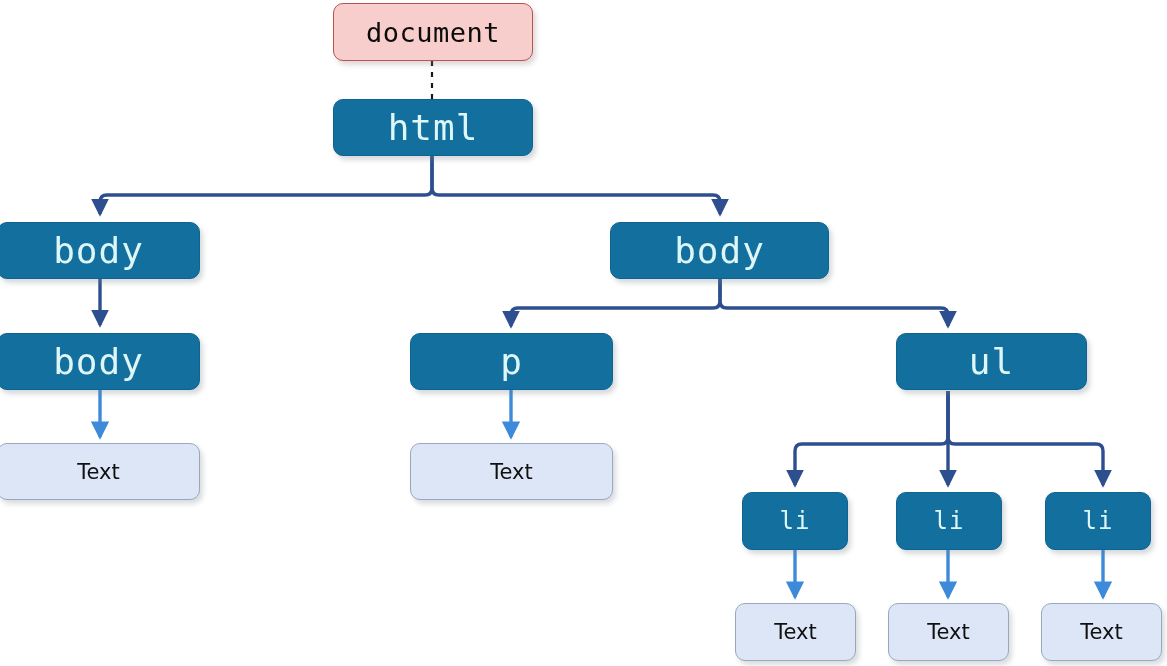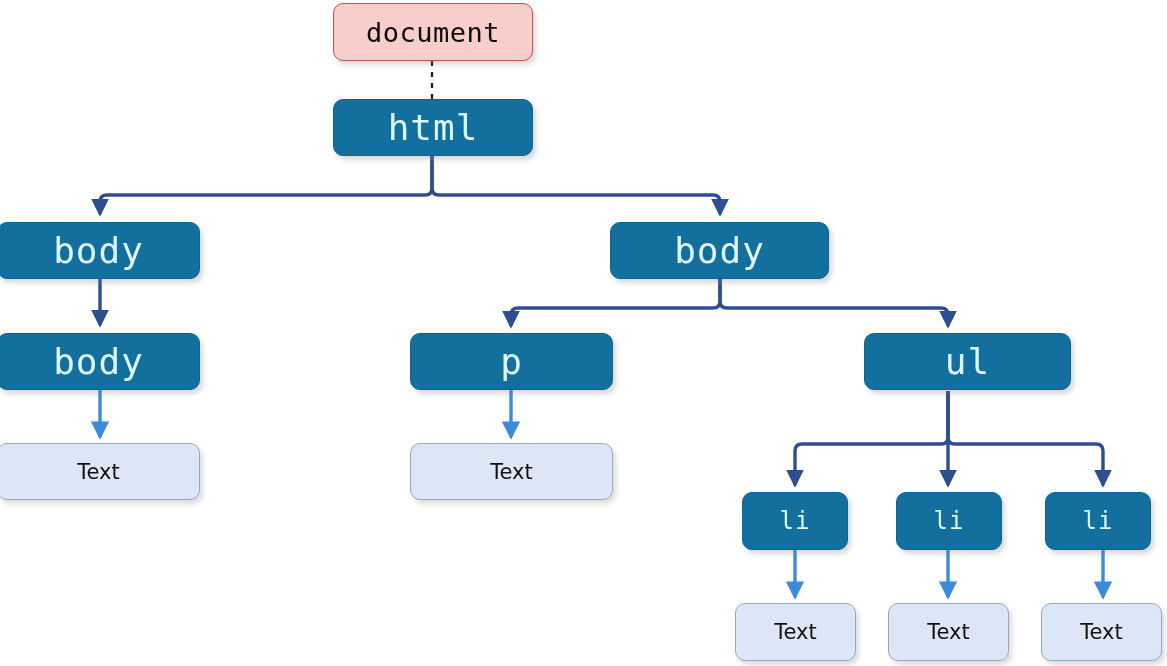--- a/index.html
+++ b/index.html
@@ -121,21 +121,21 @@
   </div>
 
   <div class="node node-element" style="left:-3px; top:333px; width:203px; height:57px;">
     <span>body</span>
   </div>
 
   <div class="node node-element" style="left:410px; top:333px; width:203px; height:57px;">
     <span>p</span>
   </div>
 
-  <div class="node node-element" style="left:864px; top:333px; width:207px; height:57px;">
+  <div class="node node-element" style="left:896px; top:333px; width:191px; height:57px;">
     <span>ul</span>
   </div>
 
   <div class="node node-element node-small" style="left:742px; top:492px; width:106px; height:58px;">
     <span>li</span>
   </div>
 
   <div class="node node-element node-small" style="left:896px; top:492px; width:106px; height:58px;">
     <span>li</span>
   </div>

